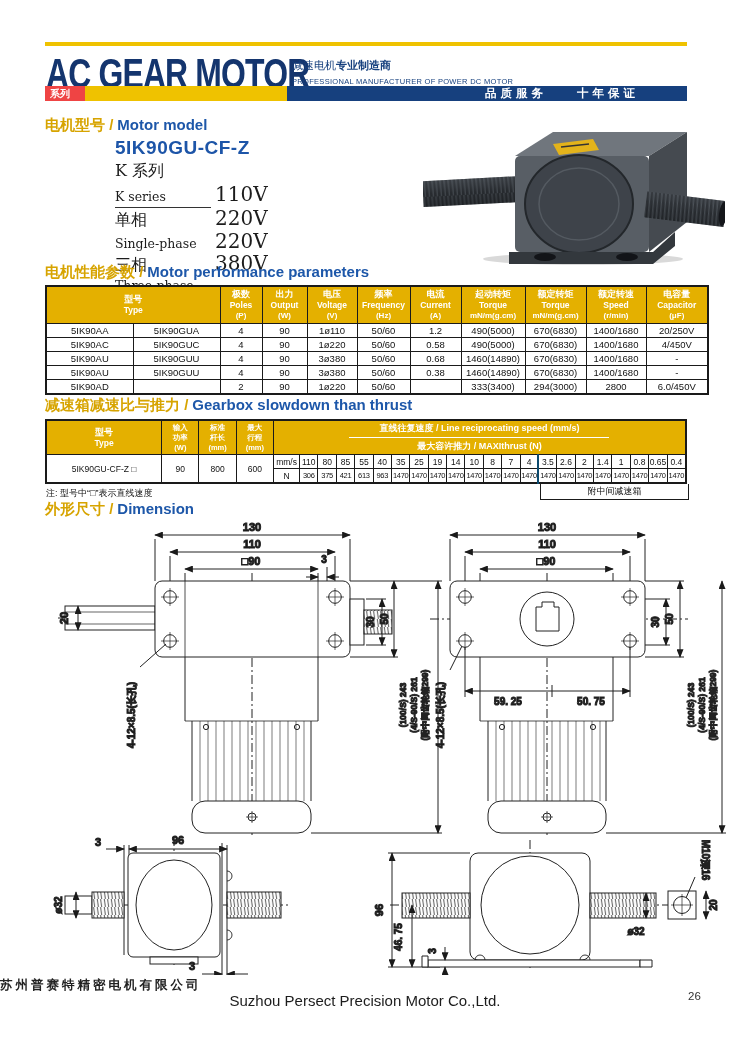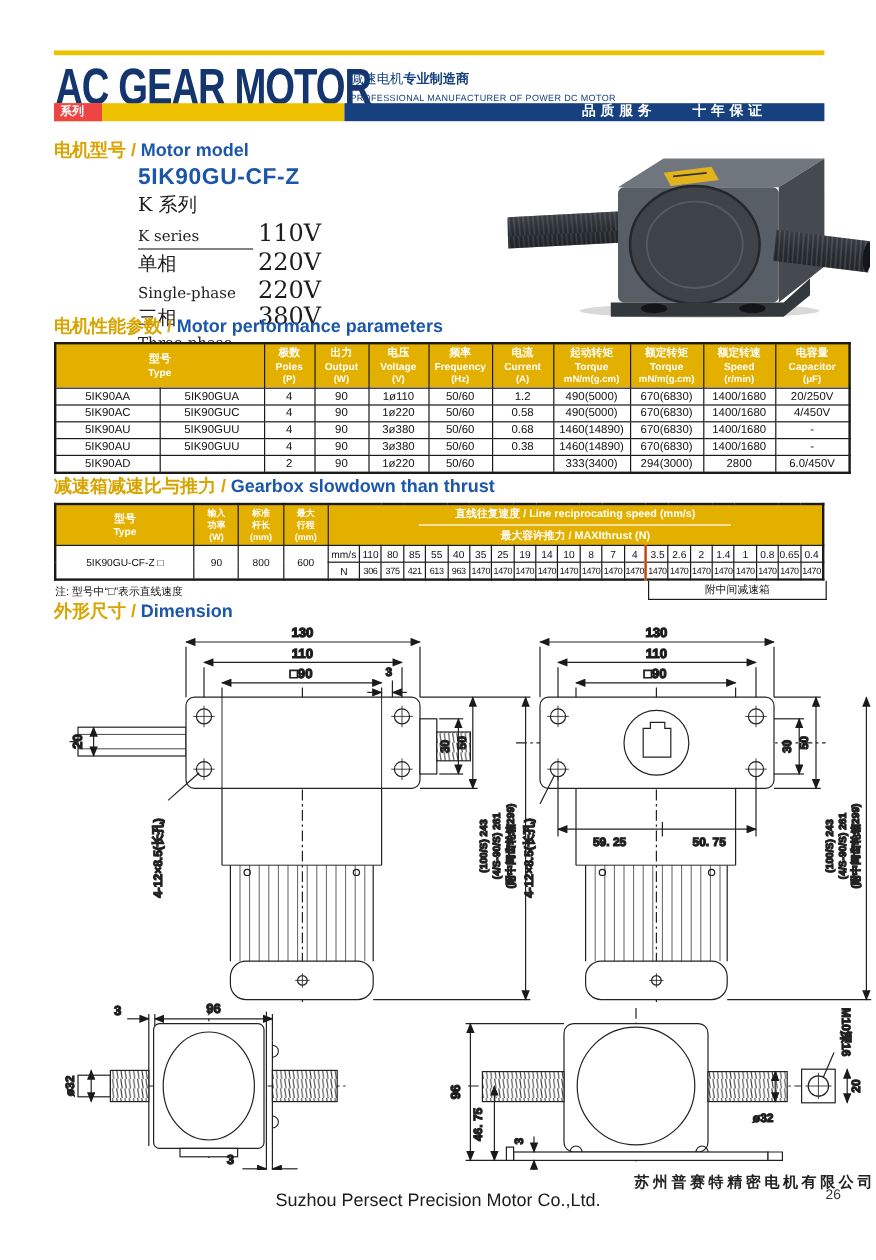--- a/index.html
+++ b/index.html
@@ -39,32 +39,32 @@
   .dtab{width:642px;border:2px solid #1a1a1a;}
   .dtab th{background:#E4B000;color:#fff;font-weight:bold;border:1px solid #1a1a1a;
            padding:1px 0;vertical-align:middle;}
   .dtab td{border:1px solid #1a1a1a;text-align:center;padding:0;background:#fff;}
   .hcn{font-size:9px;line-height:1.35;} .hen{font-size:8.5px;line-height:1.3;} .hun{font-size:8px;line-height:1.3;}
   #t1 td{font-size:9.5px;height:13px;}
   #t2 th{font-size:8px;}
   #t2 .hl2{font-size:7.5px;}
   #t2 td{font-size:8.5px;height:13px;}
   #t2 td.n{font-size:7.5px;letter-spacing:-.3px;}
-  #t2 .bl{border-left:2px solid #c2410c;}
+  #t2 .bl{border-left:2px solid #0c4a6e;}
   .sphd{border-bottom:1px solid #fff;padding:0 30px 2px 30px;display:inline-block;font-size:9px;}
   .sphd2{font-size:9px;padding-top:2px;display:block;}
   #gbox{left:540px;top:484px;width:147px;height:15px;border:1px solid #1a1a1a;border-top:none;
         font-size:9px;text-align:center;line-height:15px;background:#fff;}
   #t2note{left:46px;top:487px;font-size:9px;color:#111;}
   
   .dt{font:600 11px "Liberation Sans",sans-serif;fill:#111;text-anchor:middle;}
   .dts{font:600 10px "Liberation Sans",sans-serif;fill:#111;text-anchor:middle;}
   .dtr{font:600 8.5px "Liberation Sans",sans-serif;fill:#111;text-anchor:middle;}
   
-  #ftcn{left:0;top:977px;width:730px;text-align:right;font-family:"DejaVu Serif","Liberation Serif",serif;
+  #ftcn{left:0;top:977px;width:730px;text-align:left;font-family:"DejaVu Serif","Liberation Serif",serif;
         font-weight:bold;font-size:12.5px;letter-spacing:3px;color:#222;}
   #ften{left:0;top:992px;width:730px;text-align:center;font-size:15px;color:#1c1c1c;}
   #pgnum{left:688px;top:990px;font-size:11.5px;color:#333;}
 </style>
 </head>
 <body>
 
 <div id="page">
 
   <div class="abs" id="toprule"></div>

